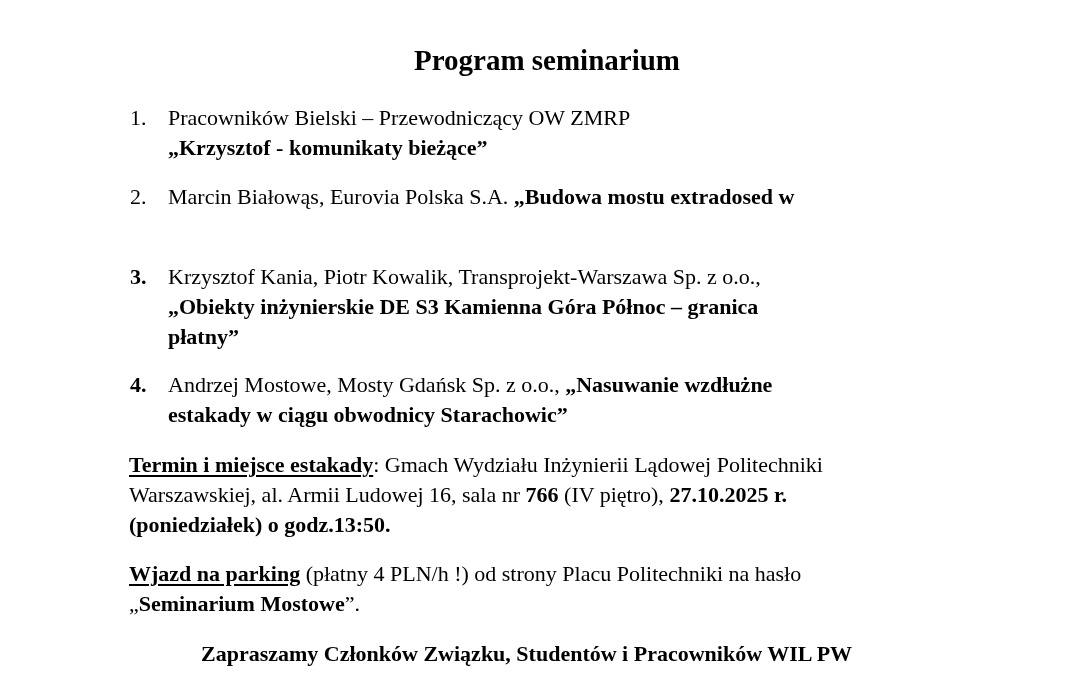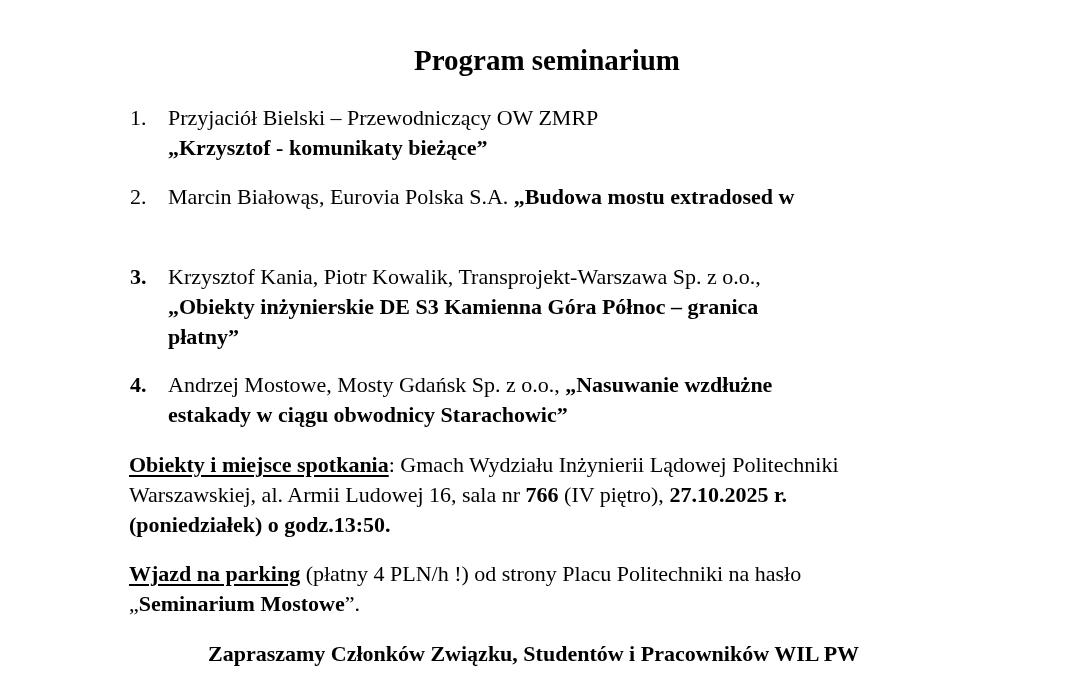--- a/index.html
+++ b/index.html
@@ -58,21 +58,21 @@
     .b { font-weight: bold; }
     .u { text-decoration: underline; text-underline-offset: 3px; }
     .para {
       position: absolute;
       left: 129px;
       width: 830px;
       line-height: 30px;
     }
     .closing {
       position: absolute;
-      left: 208px;
+      left: 201px;
       width: 800px;
       line-height: 30px;
       font-weight: bold;
     }
     .closing2 {
       position: absolute;
       left: 160px;
       width: 800px;
       line-height: 30px;
       font-weight: bold;
@@ -83,21 +83,21 @@
 
 <div class="page">
 
   <div class="title">
     <span>Program seminarium</span>
   </div>
 
   <div class="item" style="top:103px;">
     <div class="num">1.</div>
     <div class="body">
-      <div>Przyjaciół Bielski – Przewodniczący OW ZMRP</div>
+      <div>Pracowników Bielski – Przewodniczący OW ZMRP</div>
       <div class="b">„Krzysztof  - komunikaty bieżące”</div>
     </div>
   </div>
 
   <div class="item" style="top:182px;">
     <div class="num">2.</div>
     <div class="body">
       <div>
         <span>Marcin Białowąs, Eurovia Polska S.A.</span>
         <span class="b">„Budowa mostu extradosed w</span>
@@ -120,21 +120,21 @@
       <div>
         <span>Andrzej Mostowe, Mosty Gdańsk Sp. z o.o.,</span>
         <span class="b">„Nasuwanie wzdłużne</span>
       </div>
       <div class="b">estakady w ciągu obwodnicy Starachowic”</div>
     </div>
   </div>
 
   <div class="para" style="top:450px;">
     <div>
-      <span class="b u">Obiekty i miejsce spotkania</span><span>: Gmach Wydziału Inżynierii Lądowej Politechniki</span>
+      <span class="b u">Termin i miejsce estakady</span><span>: Gmach Wydziału Inżynierii Lądowej Politechniki</span>
     </div>
     <div>
       <span>Warszawskiej, al. Armii Ludowej  16,  sala nr </span><span class="b">766</span><span> (IV piętro), </span><span class="b">27.10.2025 r.</span>
     </div>
     <div class="b">(poniedziałek) o godz.13:50.</div>
   </div>
 
   <div class="para" style="top:559px;">
     <div>
       <span class="b u">Wjazd na parking</span><span> (płatny 4 PLN/h !) od strony Placu Politechniki na hasło</span>

